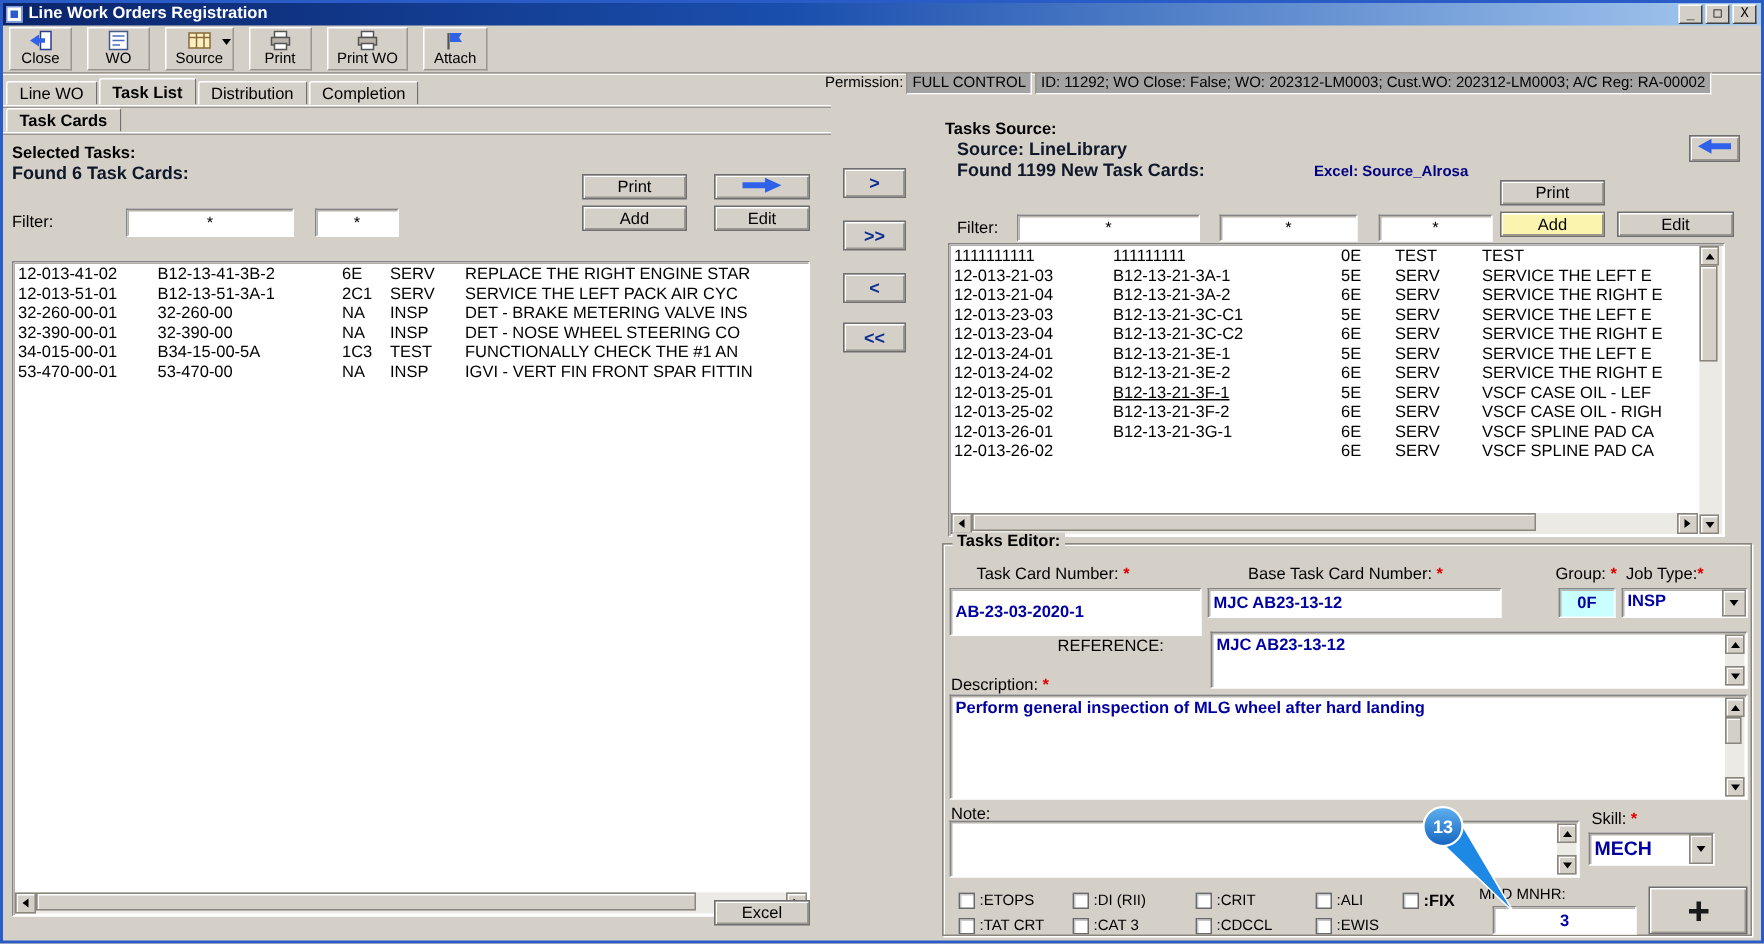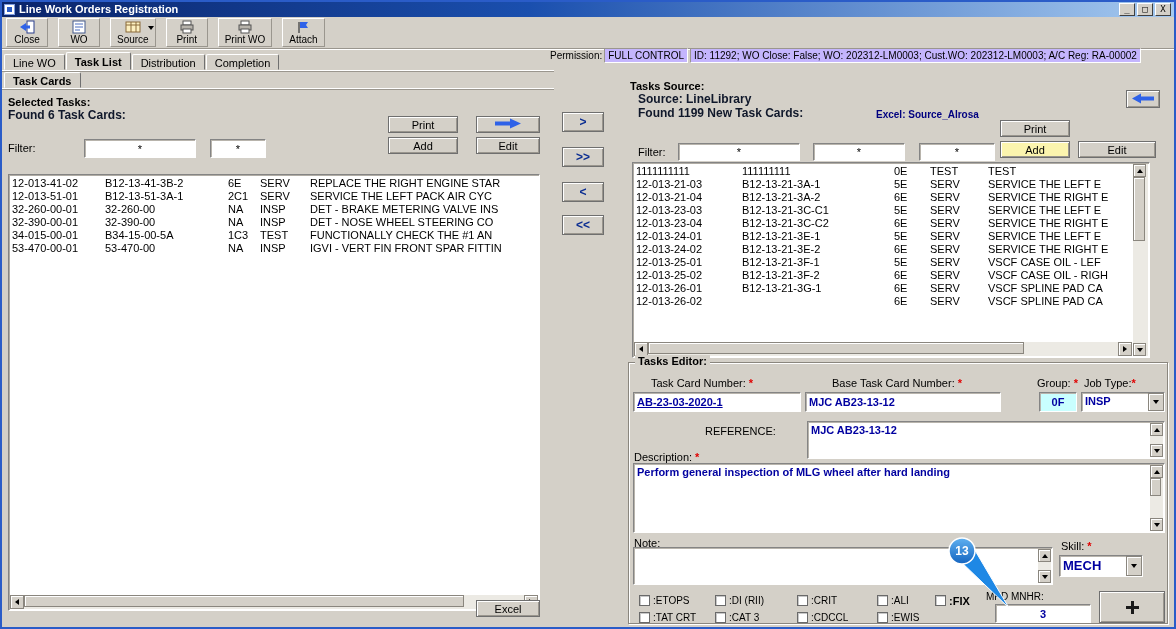--- a/index.html
+++ b/index.html
@@ -17,21 +17,21 @@
 .winbtns{margin-left:auto;display:flex;gap:2px;padding-right:3px}
 .wbtn{width:16px;height:13px;background:#d4d0c8;border:1px solid;border-color:#fff #404040 #404040 #fff;font-size:9px;line-height:11px;text-align:center;color:#000;font-family:"DejaVu Sans Mono",monospace}
 .toolbar{position:absolute;left:2px;top:17px;width:1172px;height:32px;border-bottom:1px solid #9a968e;box-shadow:0 1px 0 #fff}
 .tb-buttons{position:absolute;left:4px;top:1px;display:flex;gap:10px}
 .tbtn{position:relative;min-width:42px;height:29px;padding:1px 6px 0;display:flex;flex-direction:column;align-items:center;justify-content:space-between;border:1px solid;border-color:#fff #9a968e #9a968e #fff;background:#d4d0c8}
 .tbtn .tlbl{font-size:10px;line-height:10px;padding-bottom:1px;white-space:nowrap}
 .tbtn .ticon{height:14px;display:flex;align-items:center}
 .tdrop{position:absolute;right:1px;top:7px}
 .status{position:absolute;left:548px;top:31px;display:flex;align-items:center;gap:2px;white-space:nowrap}
 .stat-label{font-size:10px}
-.stat-box{font-size:10px;padding:0 3px;height:15px;line-height:13px;background:#c4b5fd;border:1px solid;border-color:#9a968e #fff #fff #9a968e}
+.stat-box{font-size:10px;padding:0 3px;height:15px;line-height:13px;background:#a3a3a3;border:1px solid;border-color:#9a968e #fff #fff #9a968e}
 .tabrow{position:absolute;left:4px;top:52px;display:flex;align-items:flex-end;height:18px}
 .tab{height:16px;padding:1px 8px 0;background:#d4d0c8;border:1px solid;border-color:#fff #707070 #d4d0c8 #fff;border-radius:2px 2px 0 0;margin-right:1px;font-size:11px;line-height:14px;white-space:nowrap}
 .tab.active{font-weight:bold;height:18px;line-height:16px;position:relative;z-index:2}
 .tabline{background:#fff;border-bottom:1px solid #9a968e;height:2px}
 .btn{position:absolute;background:#d4d0c8;border:1px solid #6f6f6f;box-shadow:inset 1px 1px 0 #fff,inset -1px -1px 0 #9a968e;font-family:inherit;font-size:11px;display:flex;align-items:center;justify-content:center;padding:0;color:#000;cursor:default}
 .btn.yellow{background:#fbf4ae}
 .transfer{font-weight:bold;color:#0b2d91;font-size:12px}
 .field{position:absolute;background:#fff;border:1px solid;border-color:#848484 #fff #fff #848484;box-shadow:inset 1px 1px 0 #b8b4ac;font-family:inherit;font-size:11px;padding:0 3px}
 input.field{outline:none}
 .center{text-align:center}
@@ -313,21 +313,21 @@
         </div>
         <div class="lrow">
           <span class="lcell" style="width: 106px;">12-013-24-02</span>
           <span class="lcell" style="width: 152px;">B12-13-21-3E-2</span>
           <span class="lcell" style="width: 36px;">6E</span>
           <span class="lcell" style="width: 58px;">SERV</span>
           <span class="lcell flexc">SERVICE THE RIGHT E</span>
         </div>
         <div class="lrow">
           <span class="lcell" style="width: 106px;">12-013-25-01</span>
-          <span class="lcell" style="width: 152px;">B12-13-21-3F-1</span>
+          <span class="lcell" style="width: 152px; text-decoration: underline;">B12-13-21-3F-1</span>
           <span class="lcell" style="width: 36px;">5E</span>
           <span class="lcell" style="width: 58px;">SERV</span>
           <span class="lcell flexc">VSCF CASE OIL - LEF</span>
         </div>
         <div class="lrow">
           <span class="lcell" style="width: 106px;">12-013-25-02</span>
           <span class="lcell" style="width: 152px;">B12-13-21-3F-2</span>
           <span class="lcell" style="width: 36px;">6E</span>
           <span class="lcell" style="width: 58px;">SERV</span>
           <span class="lcell flexc">VSCF CASE OIL - RIGH</span>
@@ -372,21 +372,21 @@
   </div>
 
   <div class="groupbox" style="left:628px;top:362px;width:540px;height:262px">
     <span class="gb-label">Tasks Editor:</span>
 
     <div class="lbl" style="left:22px;top:14px"><span>Task Card Number:</span><span class="req">*</span></div>
     <div class="lbl" style="left:203px;top:14px"><span>Base Task Card Number:</span><span class="req">*</span></div>
     <div class="lbl" style="left:408px;top:14px"><span>Group:</span><span class="req">*</span></div>
     <div class="lbl" style="left:455px;top:14px"><span>Job Type:</span><span class="req" style="margin-left:0">*</span></div>
 
-    <input class="field valtext f12" style="left: 4px; top: 29px; width: 168px; height: 20px; text-decoration: underline;" value="AB-23-03-2020-1">
+    <input class="field valtext f12" style="left: 4px; top: 29px; width: 168px; height: 32px;" value="AB-23-03-2020-1">
     <input class="field valtext f12" style="left: 176px; top: 29px; width: 196px; height: 20px;" value="MJC AB23-13-12">
     <input class="field valtext center f12" style="left: 410px; top: 29px; width: 38px; height: 20px; background: rgb(201, 255, 255);" value="0F">
     <div class="combo" style="left:452px;top:29px;width:84px;height:20px">
       <span class="combo-text">INSP</span>
       <span class="combo-btn">
           <span class="tri tri-d"></span>
         </span>
     </div>
 
     <div class="lbl" style="left:76px;top:62px">REFERENCE:</div>

